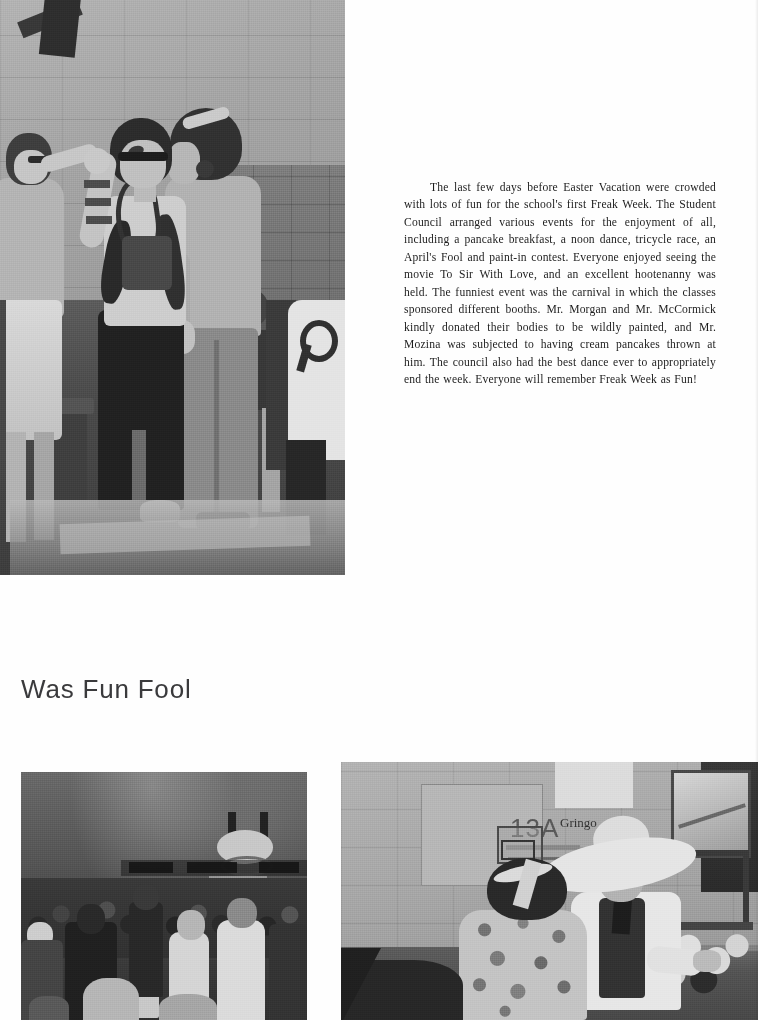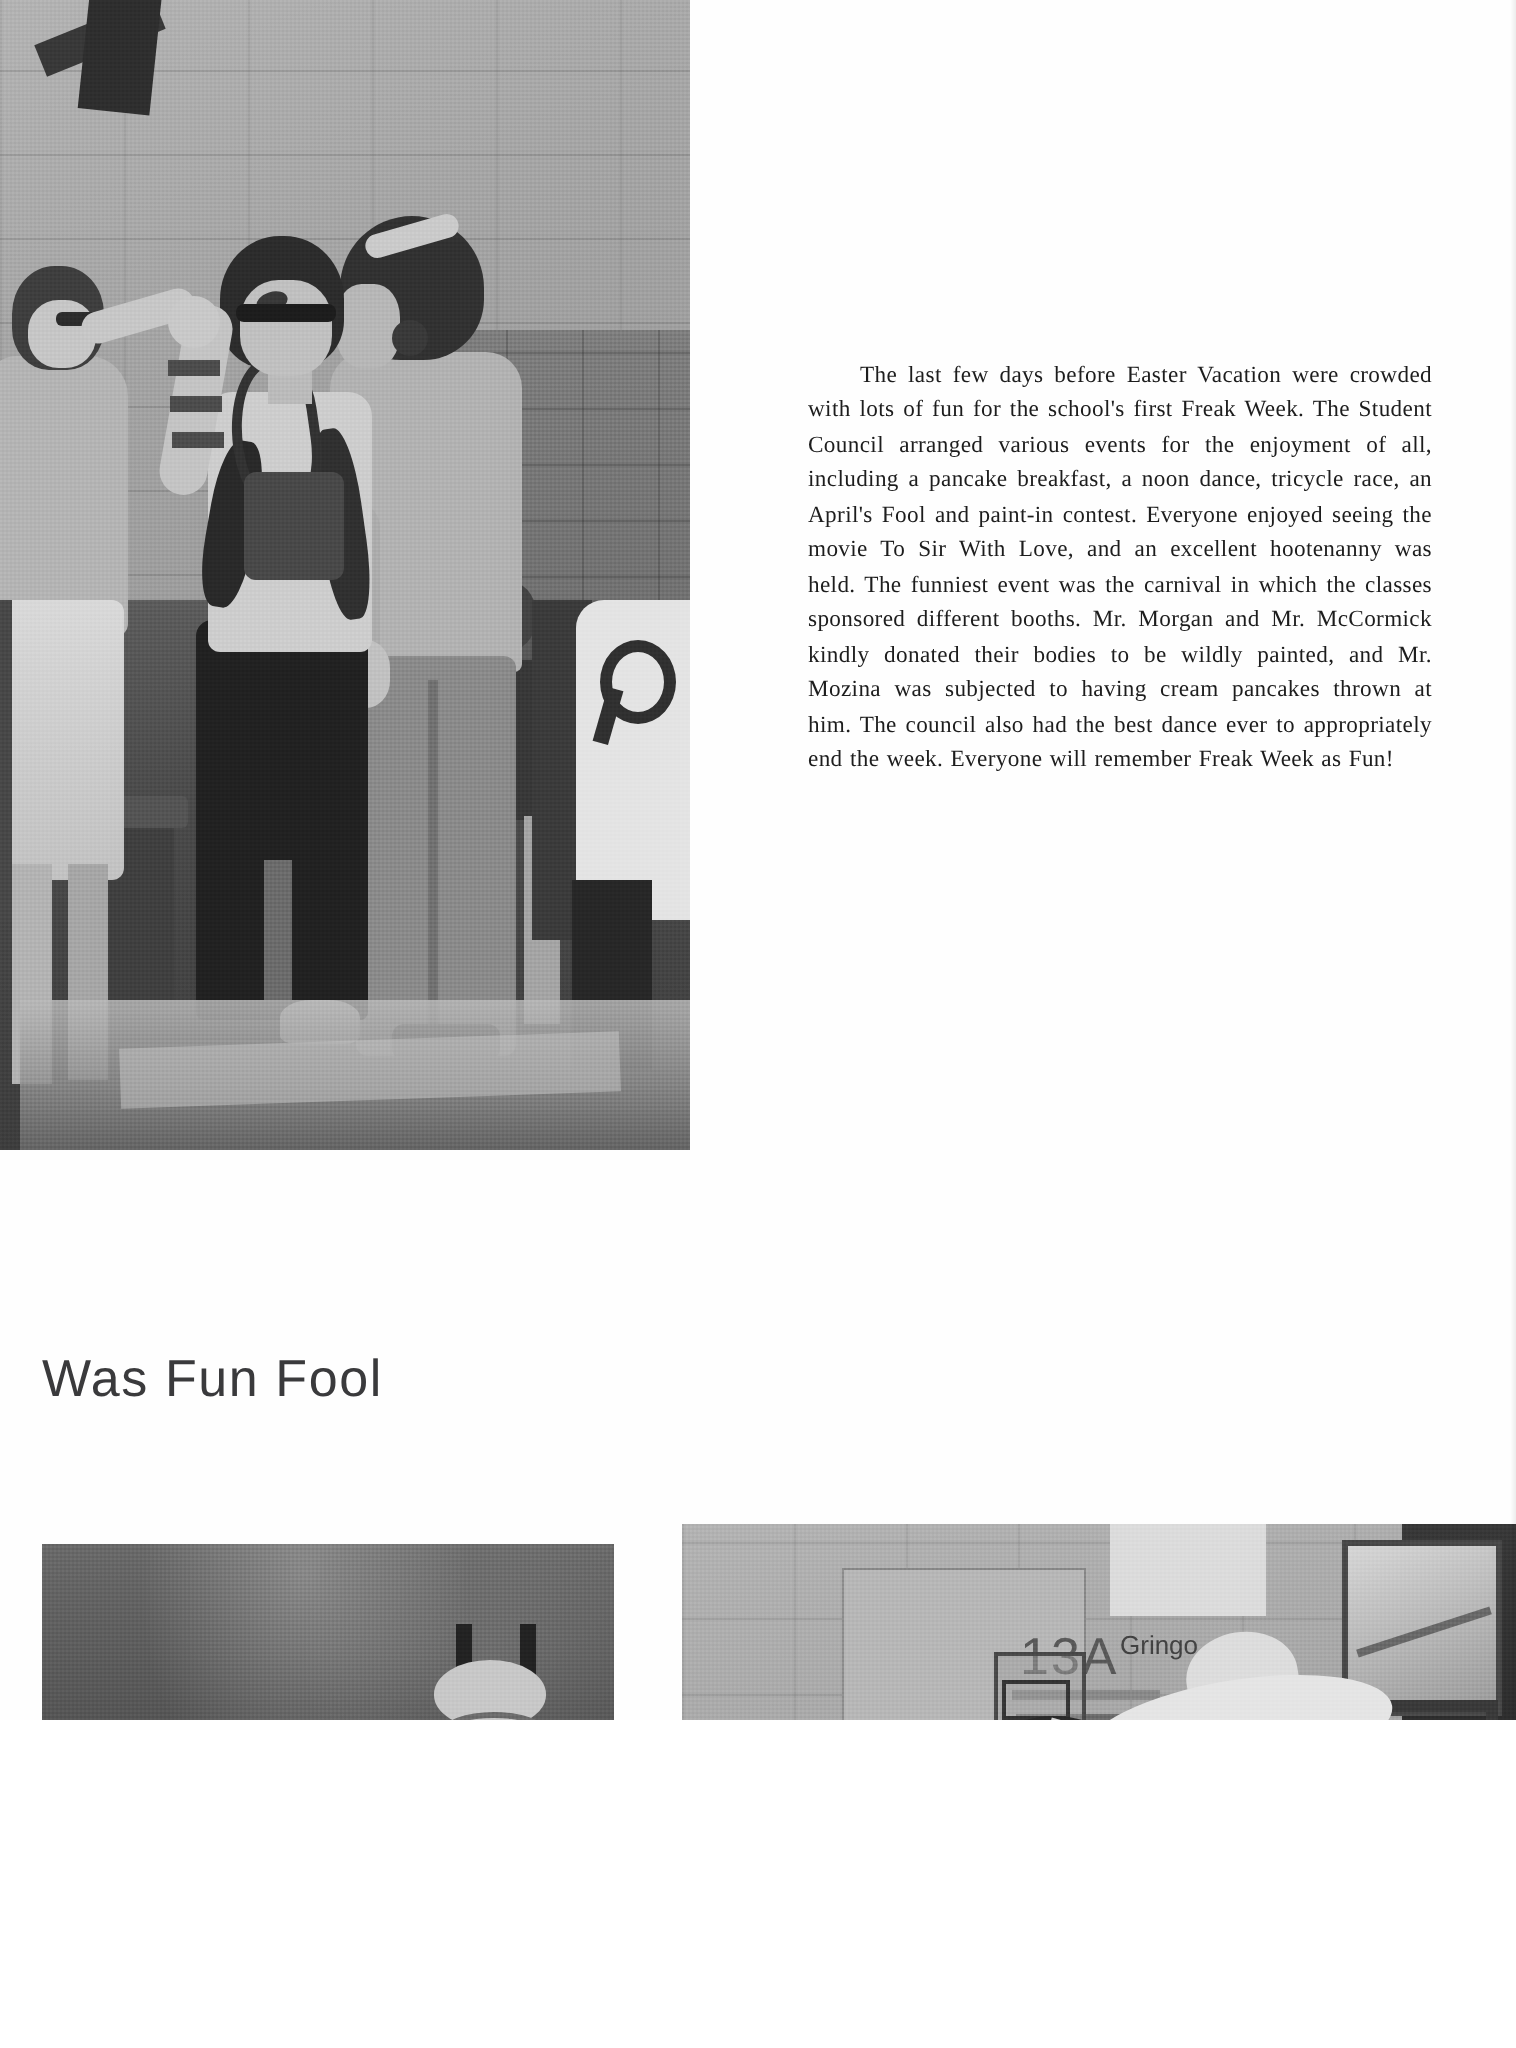--- a/index.html
+++ b/index.html
@@ -6,21 +6,21 @@
     margin: 0;
     padding: 0;
     background: #ffffff;
   }
   body {
     font-family: "Liberation Serif", serif;
   }
   #page {
     position: relative;
     width: 758px;
-    height: 860px;
+    height: 1020px;
     background: #fefefe;
     overflow: hidden;
   }
 
   
   .page-edge {
     position: absolute;
     top: 0;
     right: 0;
     width: 3px;
@@ -217,21 +217,21 @@
   .p3-table {
     position: absolute; left: 140px; top: 183px; width: 277px; height: 79px;
     background: linear-gradient(180deg, #6e6c66 0%, #56544f 35%, #4a4844 100%);
   }
   .p3-table-edge { position: absolute; left: 140px; top: 183px; width: 277px; height: 6px; background: #84827a; }
   .p3-sign-big {
     position: absolute; left: 80px; top: 22px; width: 120px; height: 100px;
     background: #b8b6ae; border: 1px solid rgba(60,60,55,.35);
   }
   .p3-sign-13a { position: absolute; left: 88px; top: 28px; font-family: "Liberation Sans", sans-serif; font-size: 26px; color: #5c5a53; letter-spacing: 1px; }
-  .p3-sign-sub { position: absolute; left: 138px; top: 30px; font-family: Liberation Sans, sans-serif; font-size: 13px; color: #14532d; }
+  .p3-sign-sub { position: absolute; left: 138px; top: 30px; font-family: Liberation Serif, serif; font-size: 13px; color: #7f1d1d; }
   .p3-sign-bar { position: absolute; left: 84px; top: 60px; width: 74px; height: 5px; background: #8b8981; }
   .p3-sign-l { position: absolute; background: #6d6b64; height: 3px; }
   .p3-sign-box { position: absolute; left: 156px; top: 64px; width: 42px; height: 34px; border: 2px solid #4c4a44; background: rgba(160,158,150,.5); }
   .p3-sign-box2 { position: absolute; left: 160px; top: 78px; width: 30px; height: 16px; border: 2px solid #37352f; }
   .p3-sign-small {
     position: absolute; left: 214px; top: 0px; width: 78px; height: 46px;
     background: #dcdad3;
   }
   
   .p3-a-hat { position: absolute; left: 146px; top: 96px; width: 80px; height: 62px; background: #2c2b28; border-radius: 50% 50% 44% 44%; }

